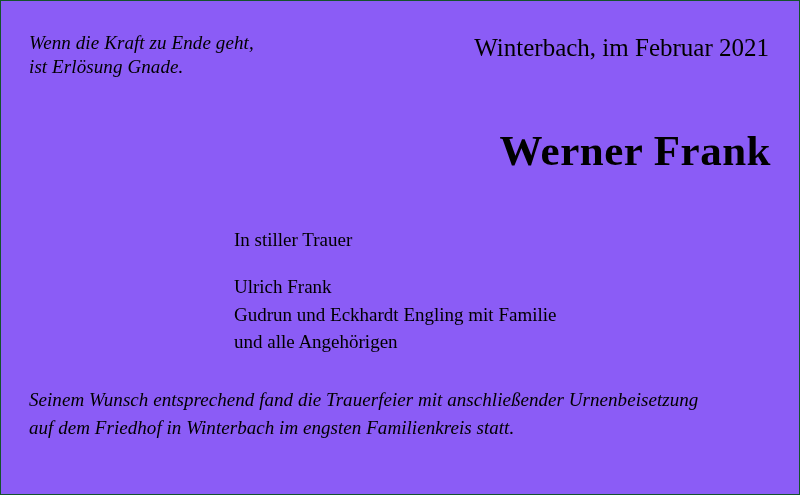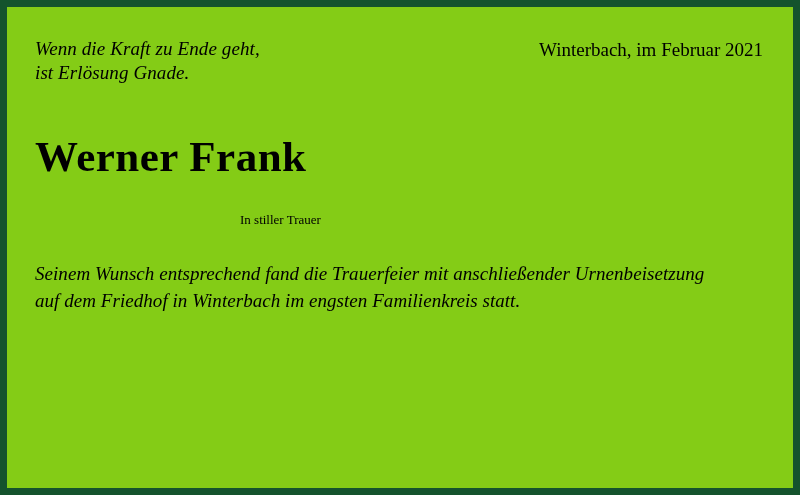--- a/index.html
+++ b/index.html
@@ -12,66 +12,66 @@
     height: 495px;
     font-family: "Liberation Serif", serif;
     color: #000000;
     overflow: hidden;
   }
   .obituary {
     position: relative;
     box-sizing: border-box;
     width: 800px;
     height: 495px;
-    background: #84cc16;
-    border: 7px solid #14532d;
+    background: #8b5cf6;
+    border: 1px solid #14532d;
     padding: 30px 28px 22px 28px;
   }
   .top-row {
     display: flex;
     justify-content: space-between;
     align-items: flex-start;
   }
   .motto {
     font-style: italic;
     font-size: 19px;
     line-height: 1.28;
     white-space: pre-line;
     letter-spacing: 0.1px;
   }
   .place-date {
-    font-size: 19px;
+    font-size: 25px;
     line-height: 1.28;
     padding-top: 1px;
     padding-right: 2px;
     margin-left: 6px;
   }
   .center-block {
-    text-align: left;
+    text-align: right;
     margin-top: 48px;
   }
   .name {
     font-size: 43px;
     font-weight: bold;
     letter-spacing: 0.5px;
     line-height: 1.05;
   }
   .dates {
     font-size: 19px;
     margin-top: 14px;
     letter-spacing: 0.1px;
   }
   .dates .sep {
     display: inline-block;
     width: 12px;
   }
   .mourners {
-    margin-top: 32px;
+    margin-top: 53px;
     margin-left: 205px;
-    font-size: 13px;
+    font-size: 19px;
     line-height: 1.45;
   }
   .mourners .lead {
     margin-bottom: 20px;
   }
   .mourners .names {
     white-space: pre-line;
   }
   .footer {
     margin-top: 30px;
@@ -92,18 +92,21 @@
 ist Erlösung Gnade.</div>
     <div class="place-date">Winterbach, im Februar 2021</div>
   </div>
 
   <div class="center-block">
     <div class="name">Werner Frank</div>
   </div>
 
   <div class="mourners">
     <div class="lead">In stiller Trauer</div>
+    <div class="names">Ulrich Frank
+Gudrun und Eckhardt Engling mit Familie
+und alle Angehörigen</div>
   </div>
 
   <div class="footer">Seinem Wunsch entsprechend fand die Trauerfeier mit anschließender Urnenbeisetzung
 auf dem Friedhof in Winterbach im engsten Familienkreis statt.</div>
 
 </div>
 
 </body></html>

